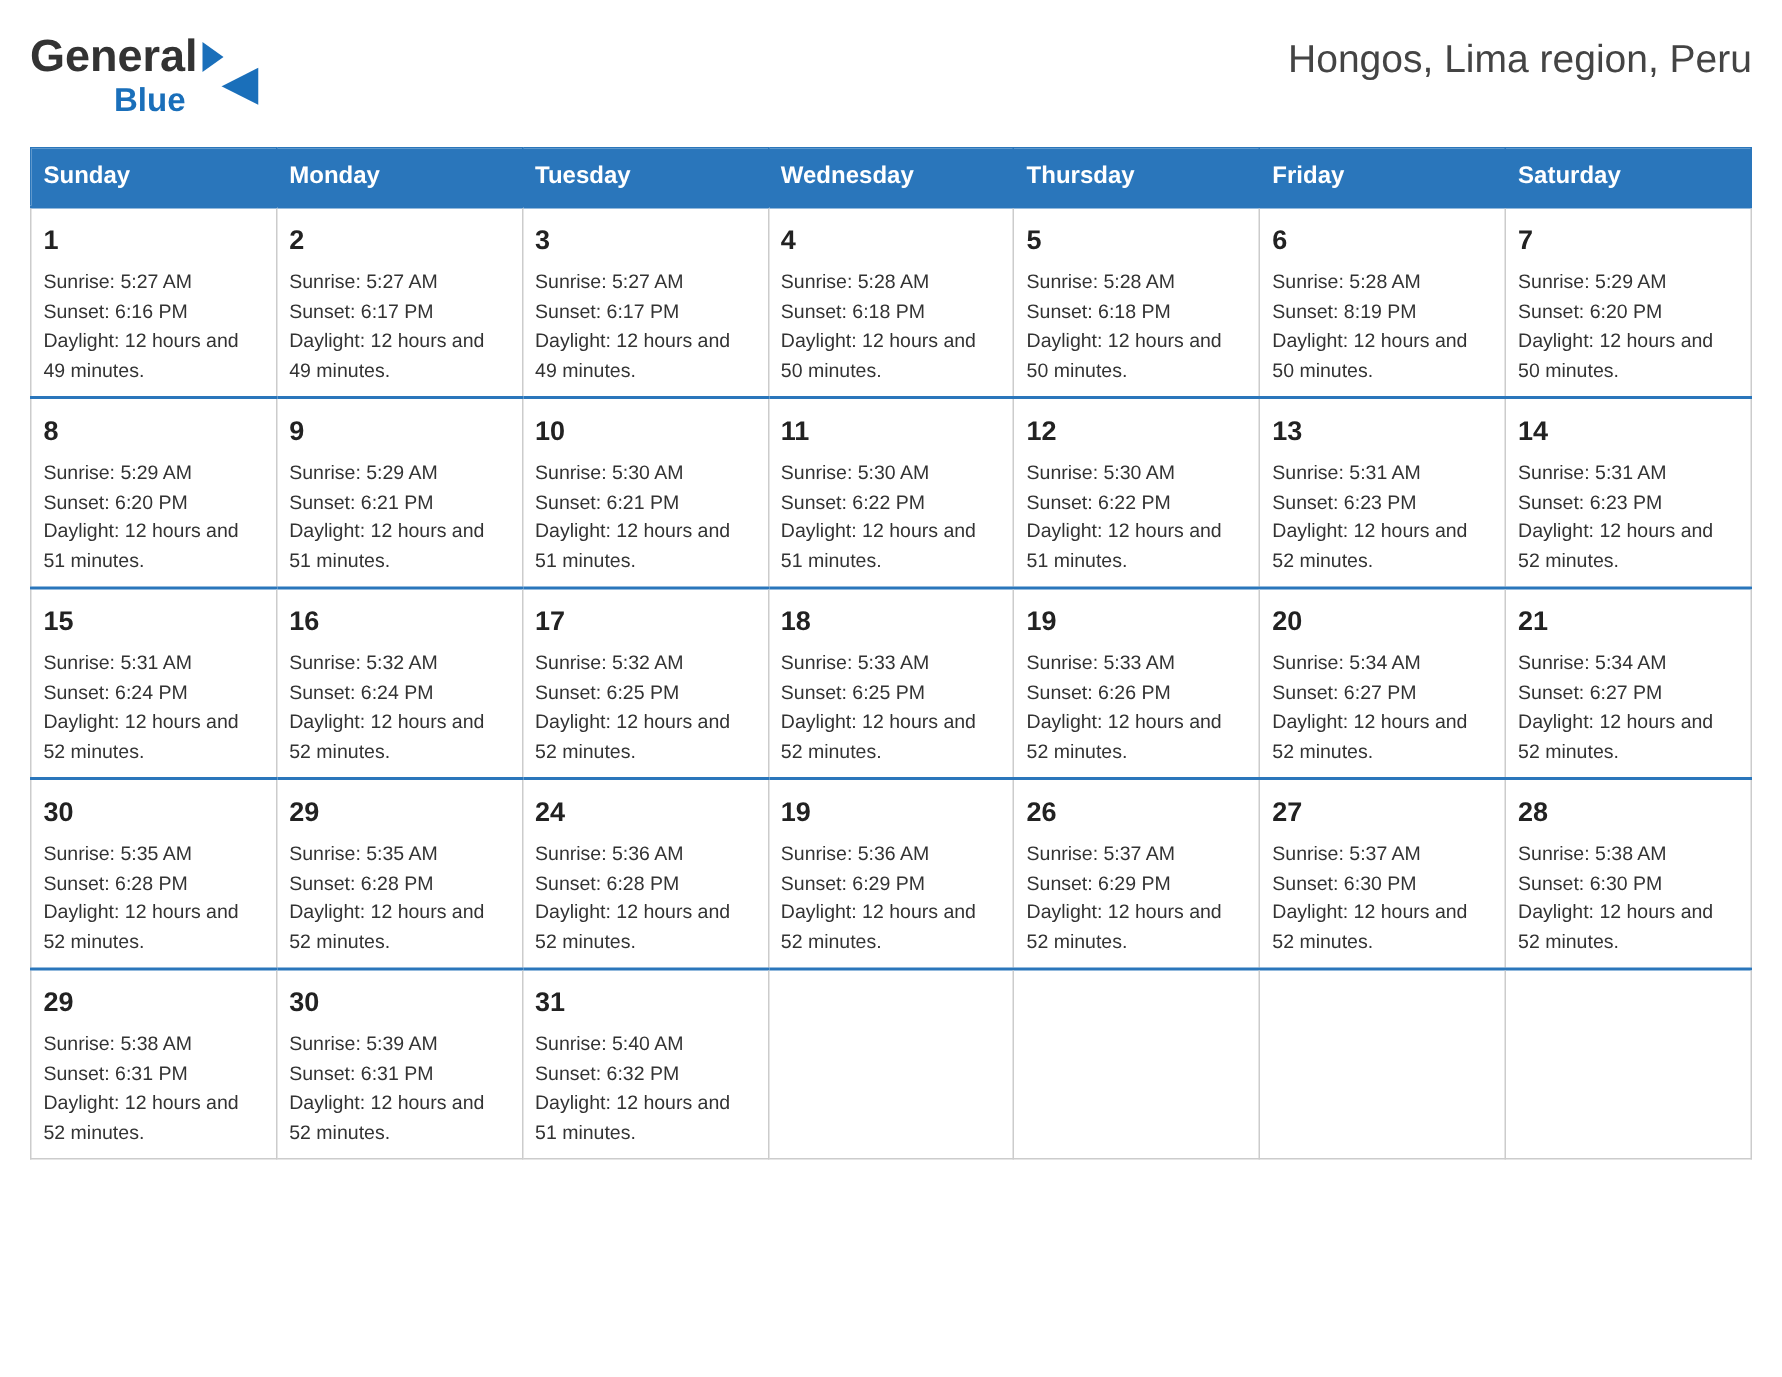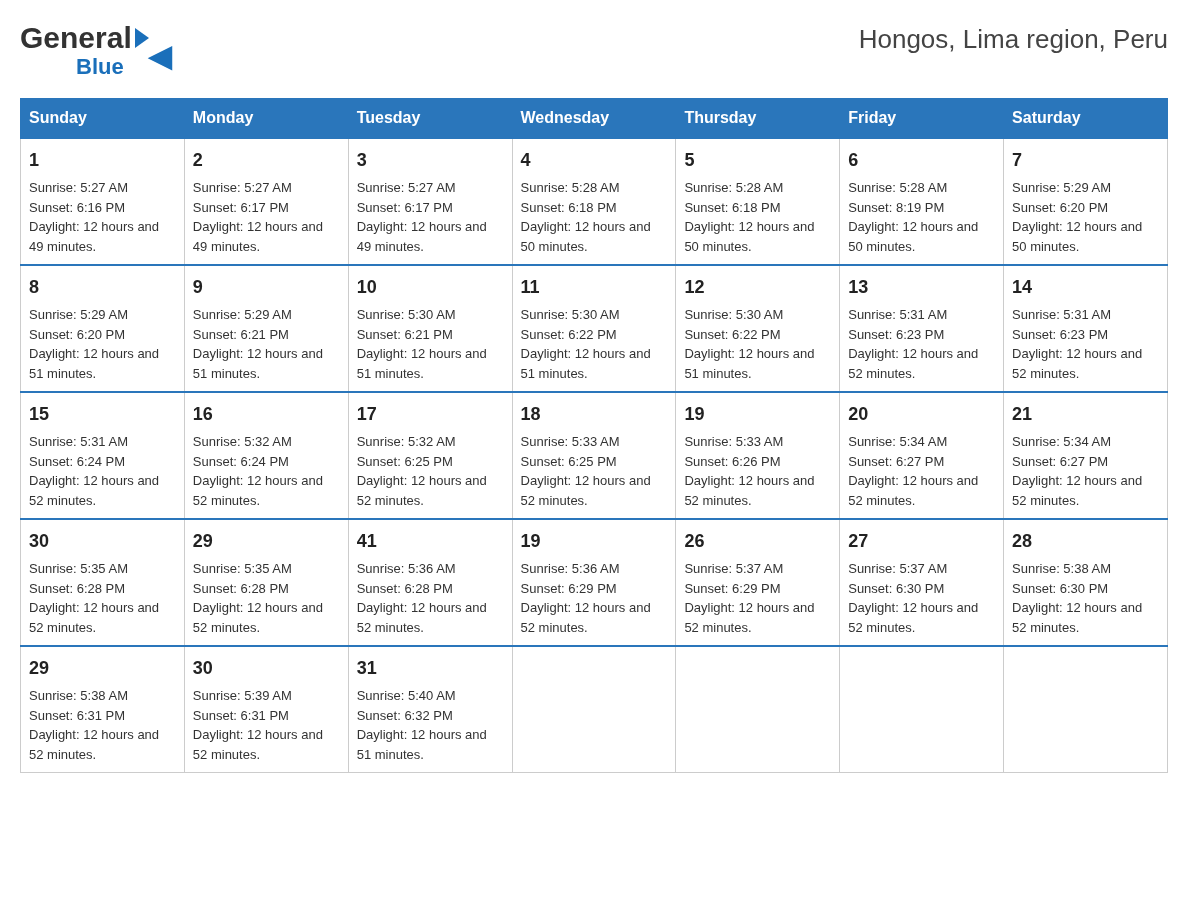--- a/index.html
+++ b/index.html
@@ -257,21 +257,21 @@
           <div>Sunset: 6:28 PM</div>
           <div>Daylight: 12 hours and 52 minutes.</div>
         </td>
         <td>
           <span class="day-num">29</span>
           <div>Sunrise: 5:35 AM</div>
           <div>Sunset: 6:28 PM</div>
           <div>Daylight: 12 hours and 52 minutes.</div>
         </td>
         <td>
-          <span class="day-num">41</span>
+          <span class="day-num">24</span>
           <div>Sunrise: 5:36 AM</div>
           <div>Sunset: 6:28 PM</div>
           <div>Daylight: 12 hours and 52 minutes.</div>
         </td>
         <td>
           <span class="day-num">19</span>
           <div>Sunrise: 5:36 AM</div>
           <div>Sunset: 6:29 PM</div>
           <div>Daylight: 12 hours and 52 minutes.</div>
         </td>

